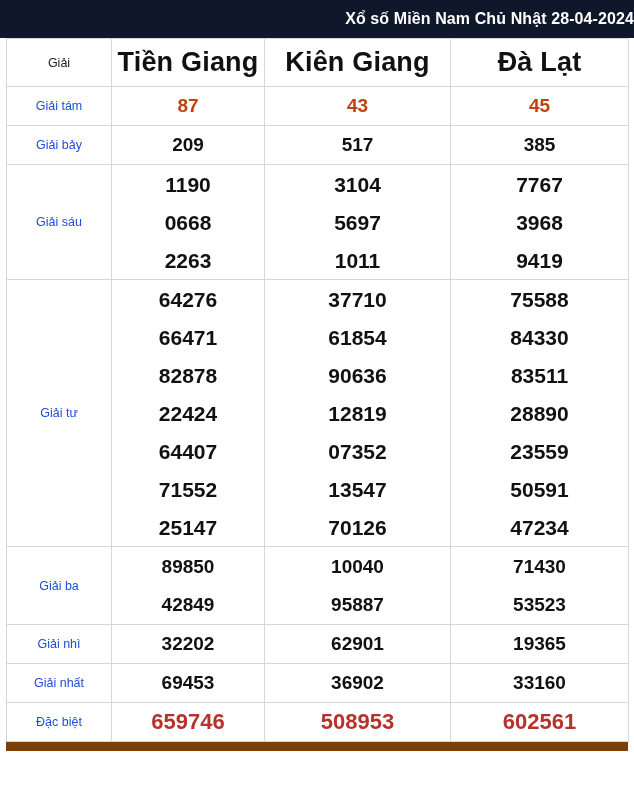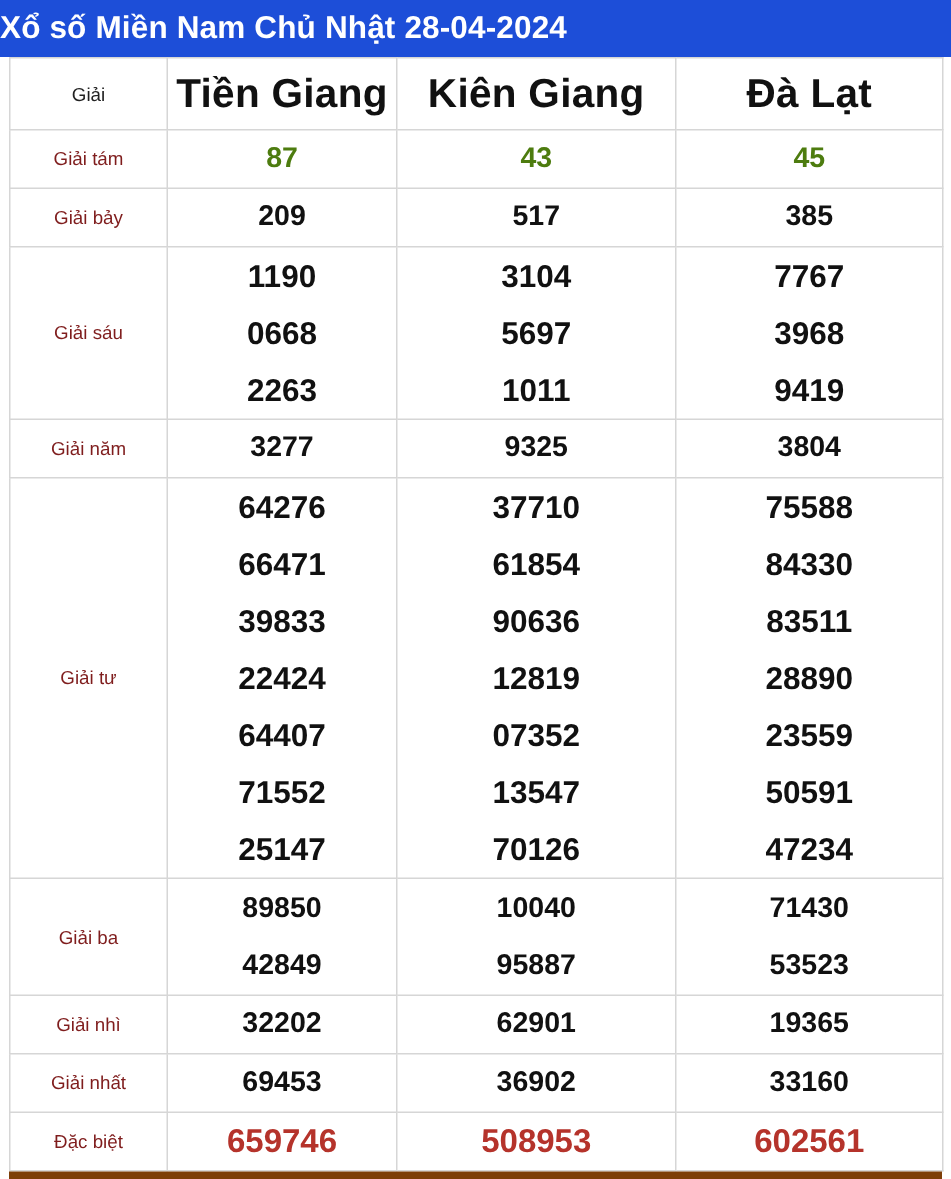--- a/index.html
+++ b/index.html
@@ -18,26 +18,26 @@
     position: relative;
     width: 634px;
     height: 786px;
     box-sizing: border-box;
     background: #ffffff;
   }
 
   
   .title-bar {
     height: 38px;
-    background: #1d4ed8;
+    background: #0f172a;
     color: #ffffff;
     display: flex;
     align-items: center;
-    justify-content: flex-start;
-    font-size: 21px;
+    justify-content: flex-end;
+    font-size: 16px;
     font-weight: bold;
     letter-spacing: 0.1px;
     box-sizing: border-box;
   }
 
   
   table.lottery {
     width: 622px;
     border-collapse: collapse;
     table-layout: fixed;
@@ -68,32 +68,32 @@
     font-size: 27px;
     font-weight: bold;
     color: #111111;
     height: 47px;
     letter-spacing: 0.2px;
   }
 
   
   .row-label {
     font-size: 12.5px;
-    color: #7f1d1d;
+    color: #1d4ed8;
     font-weight: normal;
   }
 
   
   .num {
     font-size: 19px;
     font-weight: bold;
     color: #111111;
   }
   .num.red {
-    color: #4d7c0f;
+    color: #c2410c;
   }
   .num.big {
     font-size: 21px;
   }
   .num.special {
     font-size: 22px;
     color: #b5332b;
     font-weight: bold;
   }
 
@@ -182,32 +182,26 @@
             </td>
             <td class="num h-three big">
               <div class="stack">
                 <span>7767</span>
                 <span>3968</span>
                 <span>9419</span>
               </div>
             </td>
           </tr>
           <tr>
-            <td class="row-label h-single">Giải năm</td>
-            <td class="num h-single"><span>3277</span></td>
-            <td class="num h-single"><span>9325</span></td>
-            <td class="num h-single"><span>3804</span></td>
-          </tr>
-          <tr>
             <td class="row-label h-seven">Giải tư</td>
             <td class="num h-seven big">
               <div class="stack">
                 <span>64276</span>
                 <span>66471</span>
-                <span>39833</span>
+                <span>82878</span>
                 <span>22424</span>
                 <span>64407</span>
                 <span>71552</span>
                 <span>25147</span>
               </div>
             </td>
             <td class="num h-seven big">
               <div class="stack">
                 <span>37710</span>
                 <span>61854</span>

